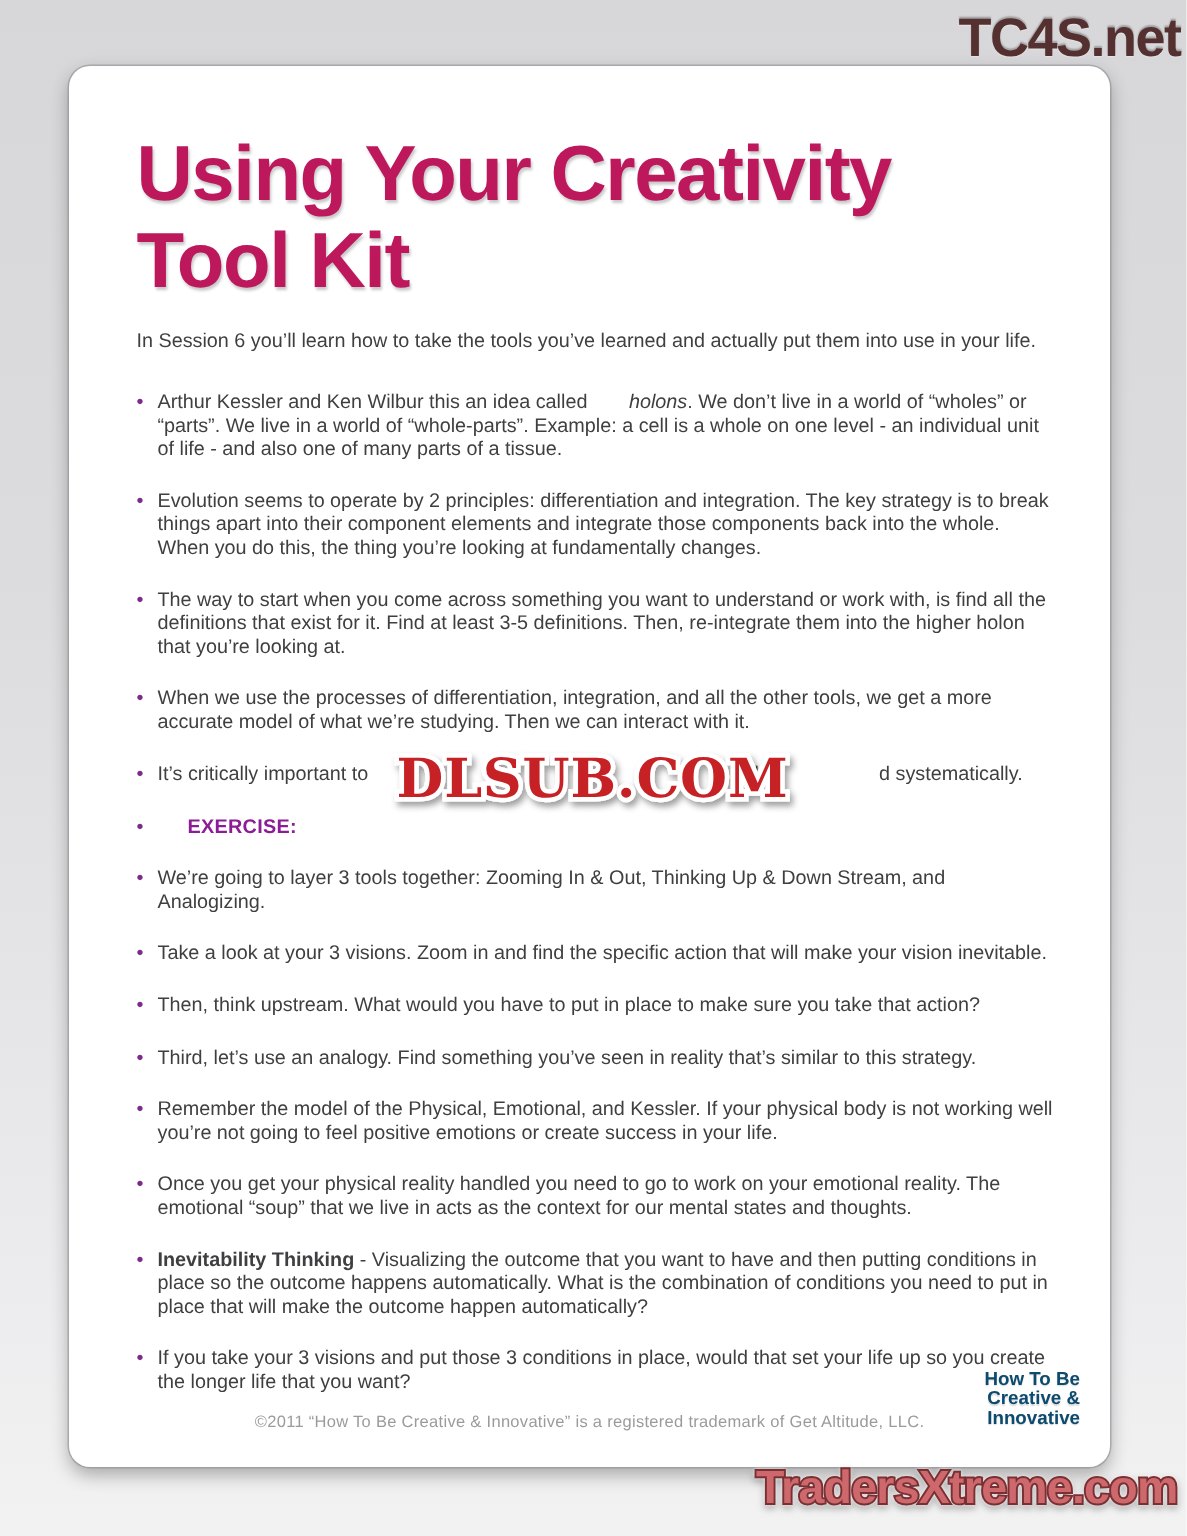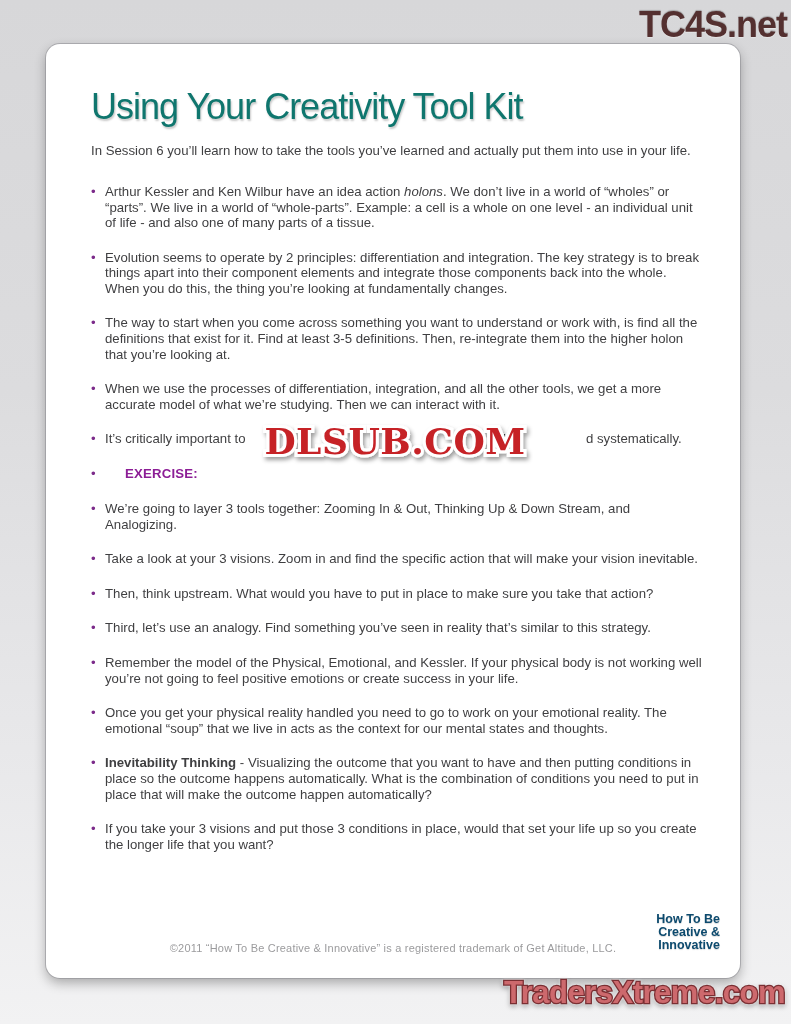--- a/index.html
+++ b/index.html
@@ -18,32 +18,32 @@
     position:absolute;left:46px;top:44px;width:694px;height:934px;
     background:#ffffff;border-radius:14px;
     box-shadow:0 0 0 1px rgba(140,140,145,0.55), 0 5px 12px rgba(0,0,0,0.30);
   }
   .content{position:absolute;left:45px;top:42px;width:612px;}
   h1.session{
     margin:0;font-size:37px;font-weight:bold;color:#7d7d80;letter-spacing:0;
     line-height:1.12;text-shadow:1px 2px 2px rgba(0,0,0,0.18);
   }
   h2.doctitle{
-    margin:1px 0 0 0;font-size:36px;font-weight:normal;color:#0f766e;letter-spacing:-1px;
+    margin:1px 0 0 0;font-size:52px;font-weight:bold;color:#be185d;letter-spacing:-1px;
     line-height:1.12;text-shadow:1px 2px 2px rgba(0,0,0,0.22);
   }
   .intro{margin:16px 0 0 0;font-size:13.2px;line-height:15.6px;color:#3f3f41;}
   ul.blocks{list-style:none;margin:25px 0 0 0;padding:0;}
   ul.blocks li{display:flex;font-size:13.2px;line-height:15.6px;color:#3f3f41;margin:0 0 19px 0;}
   ul.blocks li .marker{flex:0 0 14px;width:14px;color:#7c2b8a;}
   ul.blocks li .li-body{flex:1;}
   li.subbullet{margin-left:27px;margin-bottom:8px;}
   li.exercise{margin-bottom:7px;}
   li.exercise .li-body{color:#8c1d96;font-weight:bold;letter-spacing:.2px;padding-left:20px;}
-  .seg-italic{font-style:italic;}
+  .seg-italic{font-style:italic;margin-left:24px;}
   .seg-bold{font-weight:bold;text-align:center;}
   .obscured-line{position:relative;display:block;height:16px;}
   .frag-mid{position:absolute;left:398px;top:0;}
   .frag-right{position:absolute;left:481px;top:0;}
   .dlsub{
     position:absolute;left:140px;top:-16px;width:300px;height:52px;
     z-index:20;pointer-events:none;visibility:hidden;
   }
   .obscured-line .dlsub{visibility:visible;}
   .footer{
@@ -65,21 +65,21 @@
 
 <div class="wm-top">TC4S.net</div>
 
 <div class="page">
   <div class="content">
     <h2 class="doctitle">Using Your Creativity Tool Kit</h2>
     <p class="intro">In Session 6 you’ll learn how to take the tools you’ve learned and actually put them into use in your life.</p>
     <ul class="blocks" id="blocks">
         <li class="bullet">
           <span class="marker">•</span>
-          <span class="li-body"><span>Arthur Kessler and Ken Wilbur have an idea action </span><span class="seg-italic">holons</span><span>. We don’t live in a world of “wholes” or “parts”. We live in a world of “whole-parts”. Example: a cell is a whole on one level - an individual unit of life - and also one of many parts of a tissue.</span></span>
+          <span class="li-body"><span>Arthur Kessler and Ken Wilbur this an idea called </span><span class="seg-italic">holons</span><span>. We don’t live in a world of “wholes” or “parts”. We live in a world of “whole-parts”. Example: a cell is a whole on one level - an individual unit of life - and also one of many parts of a tissue.</span></span>
         </li>
         <li class="bullet">
           <span class="marker">•</span>
           <span class="li-body"><span>Evolution seems to operate by 2 principles: differentiation and integration. The key strategy is to break things apart into their component elements and integrate those components back into the whole. When you do this, the thing you’re looking at fundamentally changes.</span></span>
         </li>
         <li class="bullet">
           <span class="marker">•</span>
           <span class="li-body"><span>The way to start when you come across something you want to understand or work with, is find all the definitions that exist for it. Find at least 3-5 definitions. Then, re-integrate them into the higher holon that you’re looking at.</span></span>
         </li>
         <li class="bullet">

